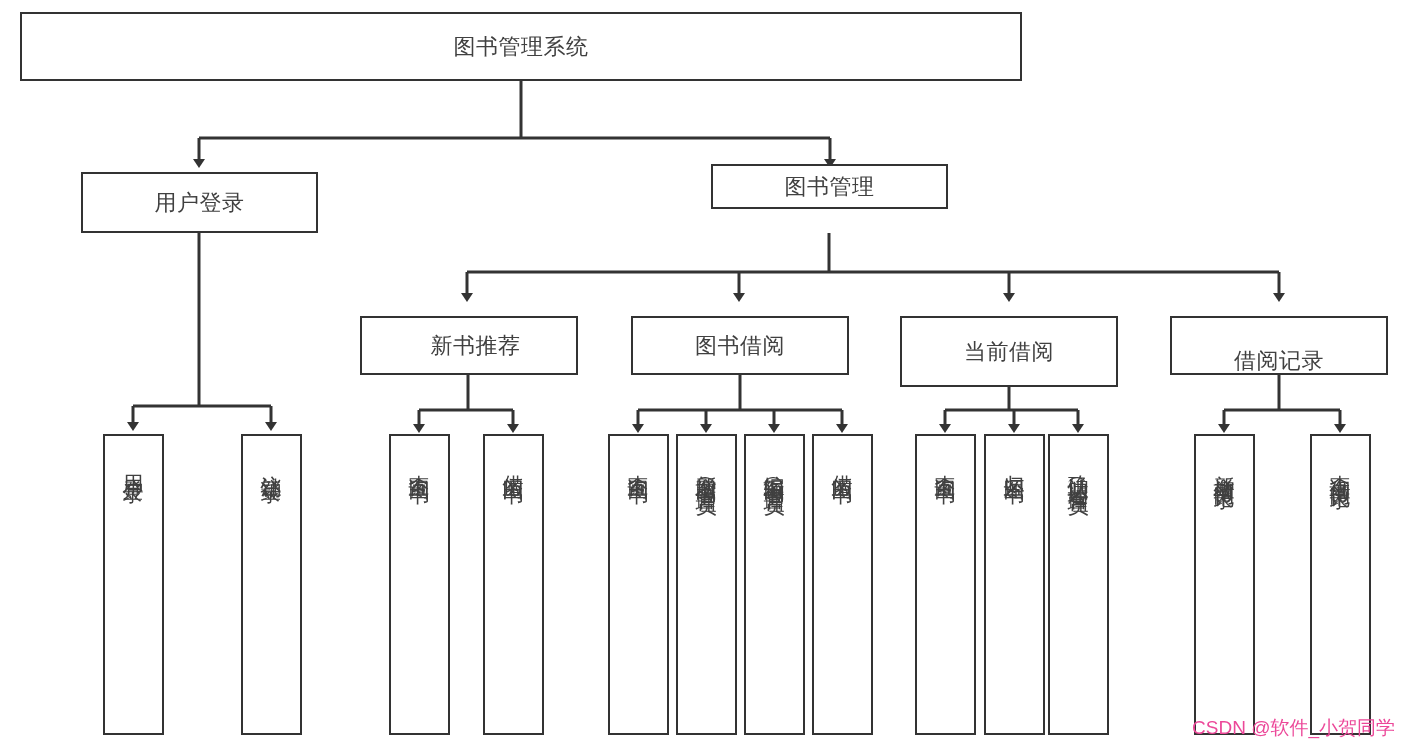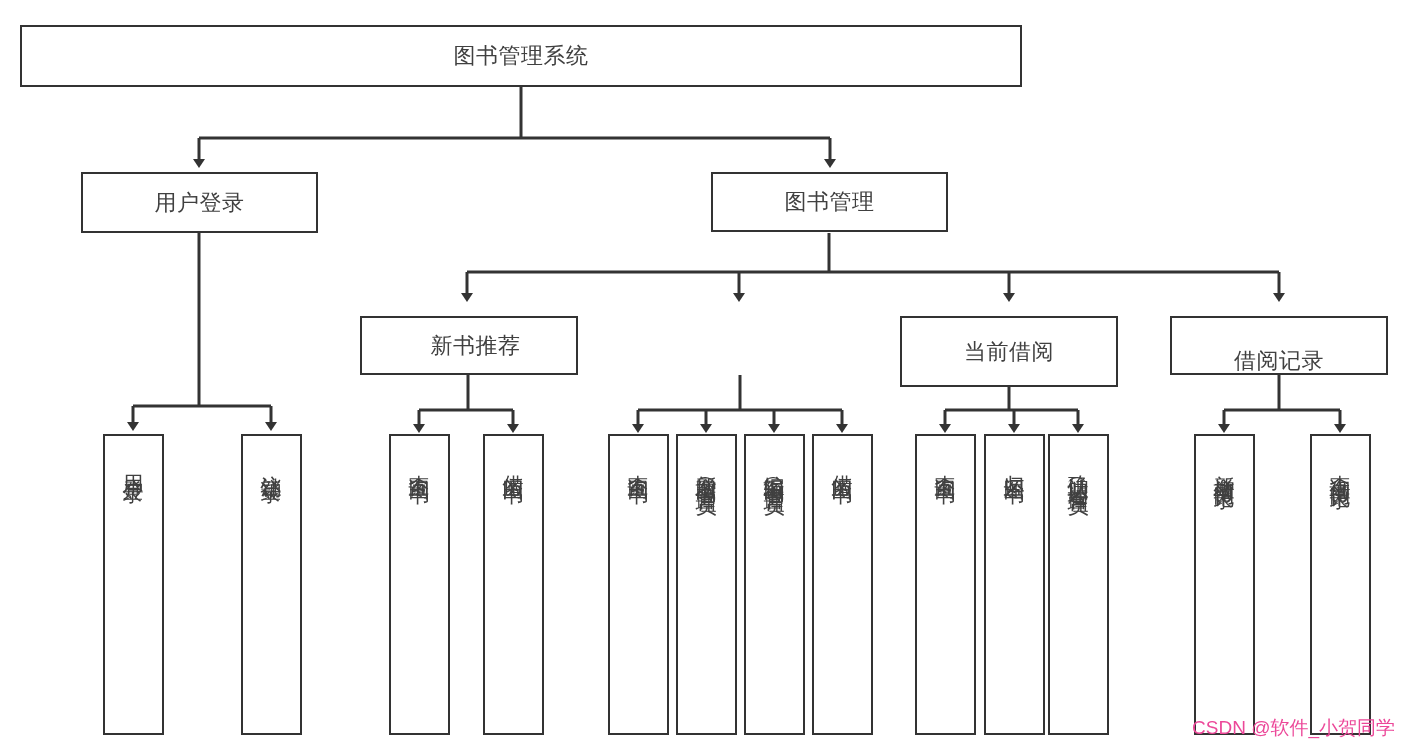--- a/index.html
+++ b/index.html
@@ -115,33 +115,36 @@
       <path d="M 1014 410 L 1014 425" marker-end="url(#arrow)"></path>
       <path d="M 1078 410 L 1078 425" marker-end="url(#arrow)"></path>
 
       <path d="M 1279 375 L 1279 410"></path>
       <path d="M 1224 410 L 1340 410"></path>
       <path d="M 1224 410 L 1224 425" marker-end="url(#arrow)"></path>
       <path d="M 1340 410 L 1340 425" marker-end="url(#arrow)"></path>
     </g>
   </svg>
 
-  <div class="node" style="left:20px; top:25px; width:1002px; height:62px;">
+  <div class="node" style="left:20px; top:12px; width:1002px; height:69px;">
     <span class="label">图书管理系统</span>
   </div>
 
   <div class="node" style="left:81px; top:172px; width:237px; height:61px;">
     <span class="label">用户登录</span>
   </div>
-  <div class="node" style="left:711px; top:172px; width:237px; height:60px;">
+  <div class="node" style="left:711px; top:164px; width:237px; height:45px;">
     <span class="label">图书管理</span>
   </div>
 
   <div class="node" style="left:360px; top:316px; width:218px; height:59px;padding-left:13px;">
     <span class="label">新书推荐</span>
+  </div>
+  <div class="node" style="left:631px; top:316px; width:218px; height:59px;">
+    <span class="label">图书借阅</span>
   </div>
   <div class="node" style="left:900px; top:316px; width:218px; height:71px;">
     <span class="label">当前借阅</span>
   </div>
   <div class="node" style="left:1170px; top:316px; width:218px; height:59px;align-items:flex-end;">
     <span class="label">借阅记录</span>
   </div>
 
   <div class="node vertical" style="left:103px; top:434px; width:61px; height:301px;">
     <span class="label">用户登录</span>

